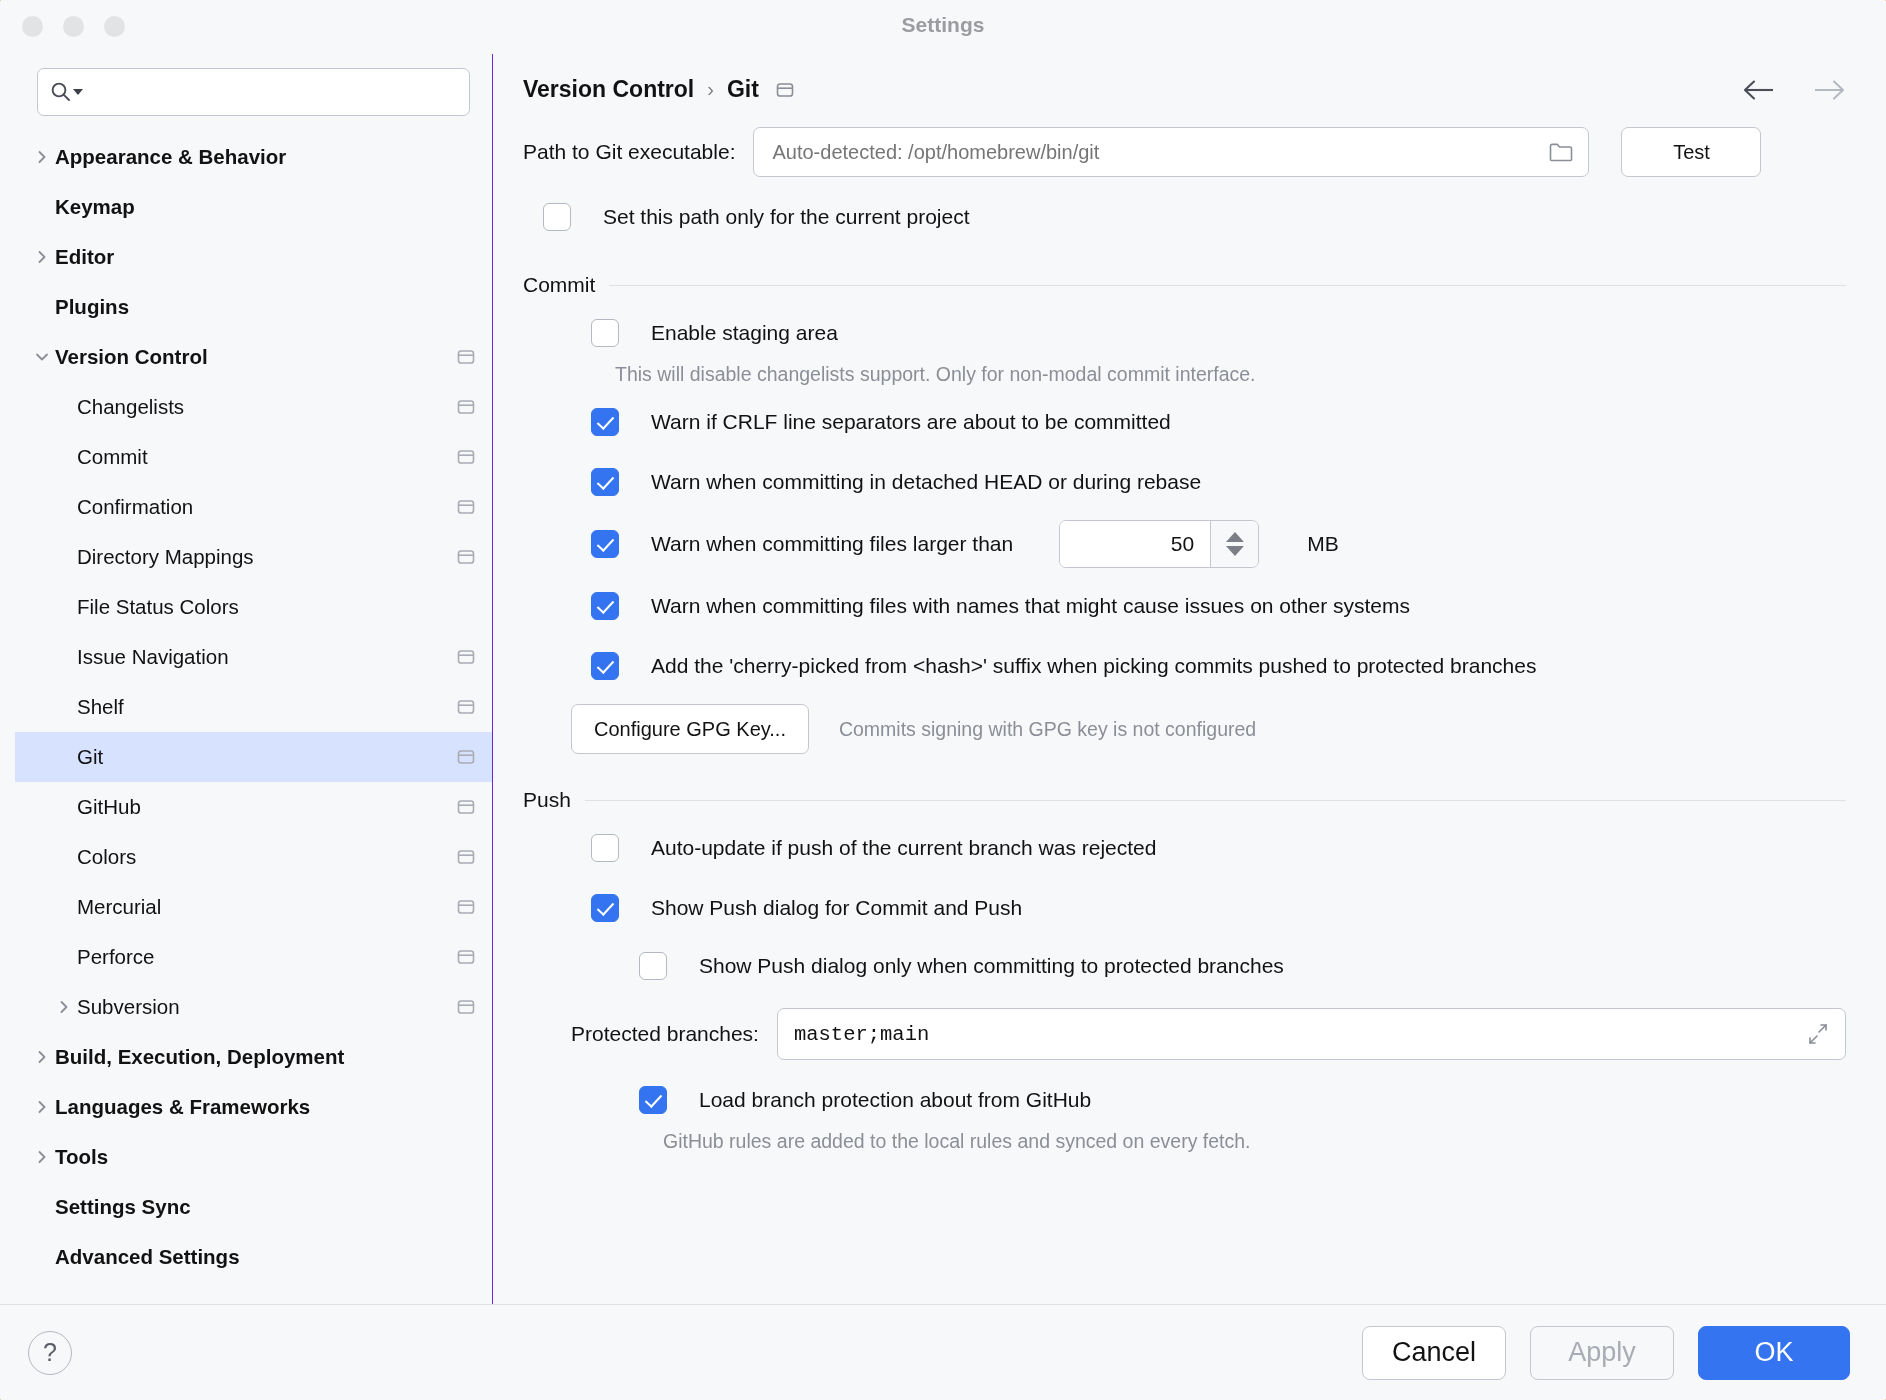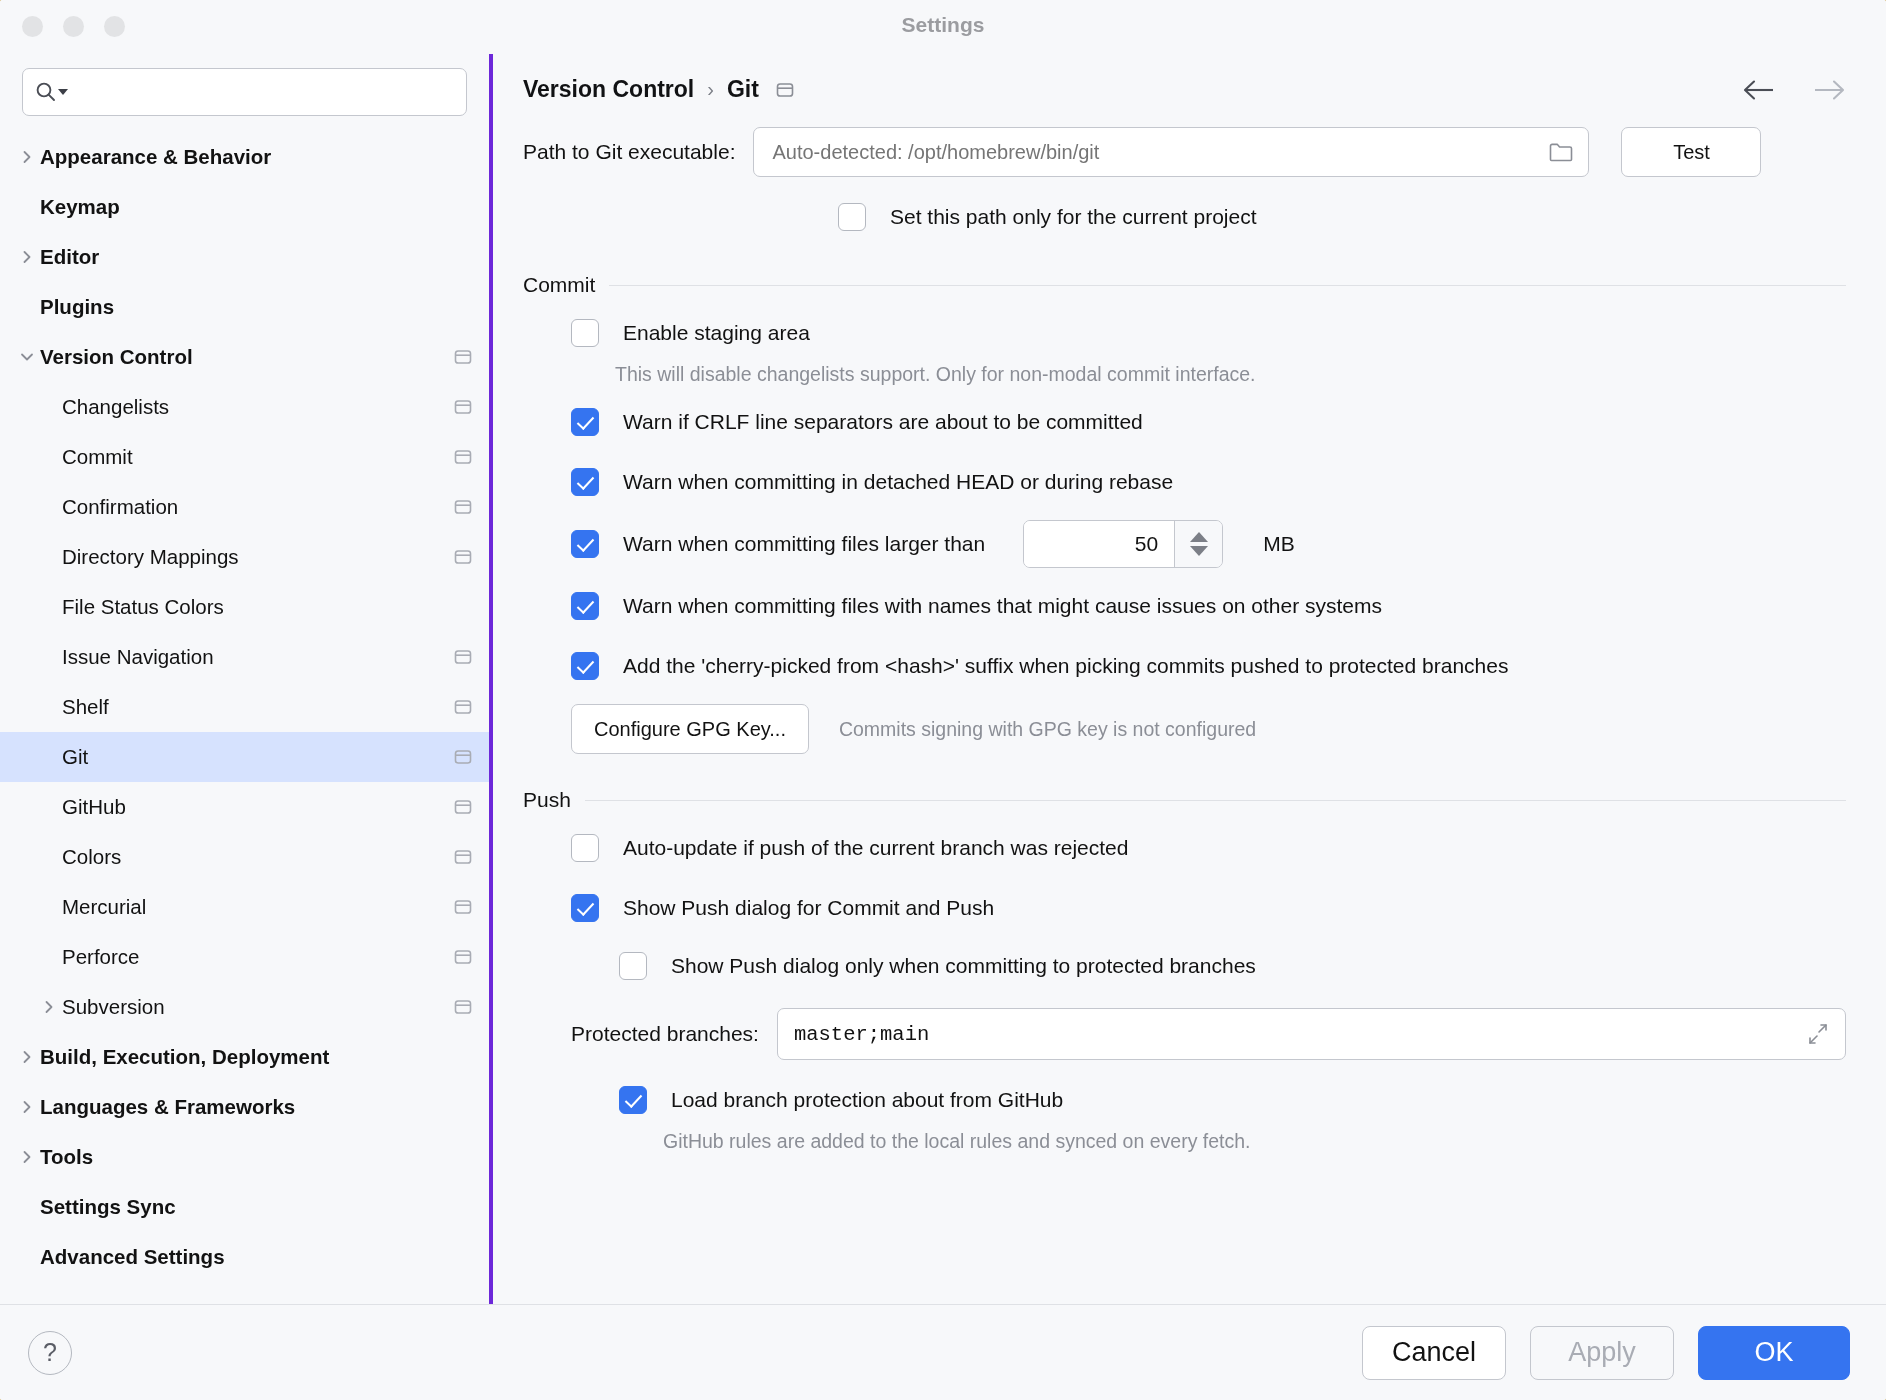--- a/index.html
+++ b/index.html
@@ -57,24 +57,25 @@
     display: flex;
     min-height: 0;
     position: relative;
   }
 
   
   .sidebar {
     width: 493px;
     flex: 0 0 493px;
     background: #f7f8fa;
-    border-right: 4px solid #6d28d9;
+    border-right: 1px solid #6d28d9;
     display: flex;
     flex-direction: column;
     overflow: hidden;
+    padding-left: 15px;
   }
   .search-wrap { padding: 14px 22px 12px 22px; }
   .search-box {
     height: 48px;
     background: #ffffff;
     border: 1px solid #c4c7ce;
     border-radius: 7px;
     display: flex;
     align-items: center;
     padding: 0 12px;
@@ -194,22 +195,23 @@
     cursor: pointer;
     padding: 0 22px;
   }
   .test-btn { margin-left: 32px; }
 
   .indent-cb { margin-left: 315px; }
 
   .cbrow {
     display: flex;
     align-items: center;
-    gap: 24px;
+    gap: 32px;
     min-height: 44px;
+    margin-left: 20px;
   }
   .cb {
     width: 28px; height: 28px;
     flex: 0 0 28px;
     border-radius: 6px;
     border: 1.6px solid #b4b8c0;
     background: #ffffff;
     position: relative;
     cursor: pointer;
   }

